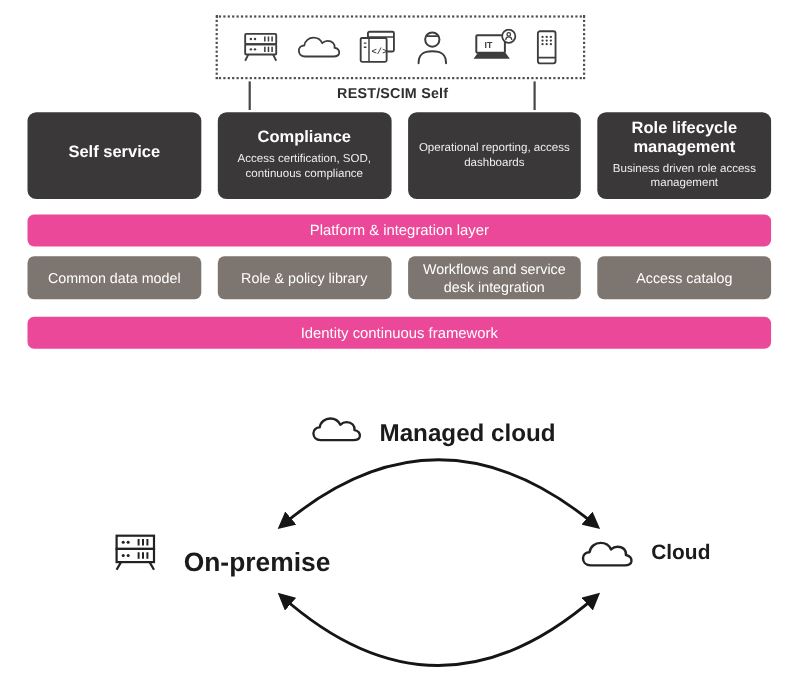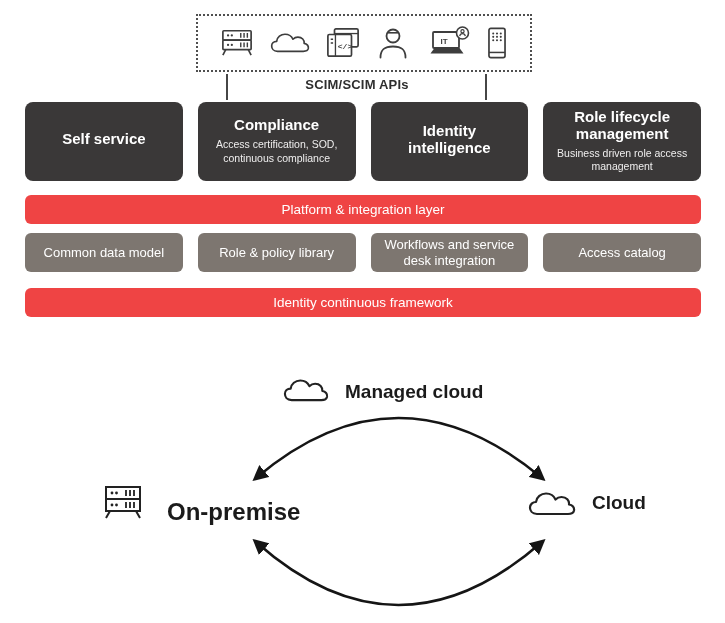--- a/index.html
+++ b/index.html
@@ -28,38 +28,38 @@
   .row-capabilities { top:102px; height:79px; }
   .cap-box {
     background:#3a3838; border-radius:8px; color:#fff;
     display:flex; flex-direction:column; justify-content:center; align-items:center;
     text-align:center; padding:0 10px; box-sizing:border-box;
   }
   .cap-title { font-size:15px; font-weight:bold; line-height:1.12; margin-bottom:4px; }
   .cap-sub { font-size:10.5px; line-height:1.3; color:#efeeee; }
   
   .bar {
-    position:absolute; left:25px; width:676px; height:29px; background:#ef4444;
+    position:absolute; left:25px; width:676px; height:29px; background:#ec4899;
     border-radius:6px; color:#fff; display:flex; align-items:center; justify-content:center;
     font-size:13.5px; box-sizing:border-box;
   }
   .bar-platform { top:195px; }
   .bar-connector { top:288px; }
   
   .row-components { top:233px; height:32px; }
   .comp-box {
     background:#7d7670; border-radius:6px; color:#fff;
     display:flex; align-items:center; justify-content:center; text-align:center;
     font-size:13px; line-height:1.2; padding:4px 10px; box-sizing:border-box;
   }
   
   .arcs-svg { position:absolute; left:0; top:350px; }
   .abs { position:absolute; }
   .b-label { position:absolute; color:#1b1b1b; font-weight:bold; white-space:nowrap; }
-  .managed-label { left:345px; top:381px; font-size:19px; }
+  .managed-label { left:345px; top:381px; font-size:22px; }
   .onprem-label  { left:167px; top:498px; font-size:24px; }
   .cloud-label   { left:592px; top:492px; font-size:19px; }
   .managed-icon { left:283px; top:376px; }
   .onprem-icon  { left:100px; top:482px; }
   .cloudr-icon  { left:528px; top:489px; }
   svg { display:block; }
 </style>
 </head>
 <body>
 
@@ -121,32 +121,32 @@
         <circle cx="9" cy="15" r="1.1"></circle>
           <circle cx="13" cy="15" r="1.1"></circle>
           <circle cx="17" cy="15" r="1.1"></circle>
       </g>
       <path d="M4.5 28 H21.5" stroke="#3d3d3d" stroke-width="1.6"></path>
     </svg>
   </div>
 
   <div class="vline vline-left"></div>
   <div class="vline vline-right"></div>
-  <div class="apis-label">SCIM/SCIM APIs</div>
+  <div class="apis-label">REST/SCIM Self</div>
 
   <div class="row row-capabilities">
     <div class="cap-box">
       <div class="cap-title">Self service</div>
     </div>
     <div class="cap-box">
       <div class="cap-title">Compliance</div>
       <div class="cap-sub">Access certification, SOD, continuous compliance</div>
     </div>
     <div class="cap-box">
-      <div class="cap-title">Identity intelligence</div>
+      <div class="cap-sub">Operational reporting, access dashboards</div>
     </div>
     <div class="cap-box">
       <div class="cap-title">Role lifecycle management</div>
       <div class="cap-sub">Business driven role access management</div>
     </div>
   </div>
 
   <div class="bar bar-platform">Platform &amp; integration layer</div>
 
   <div class="row row-components">

